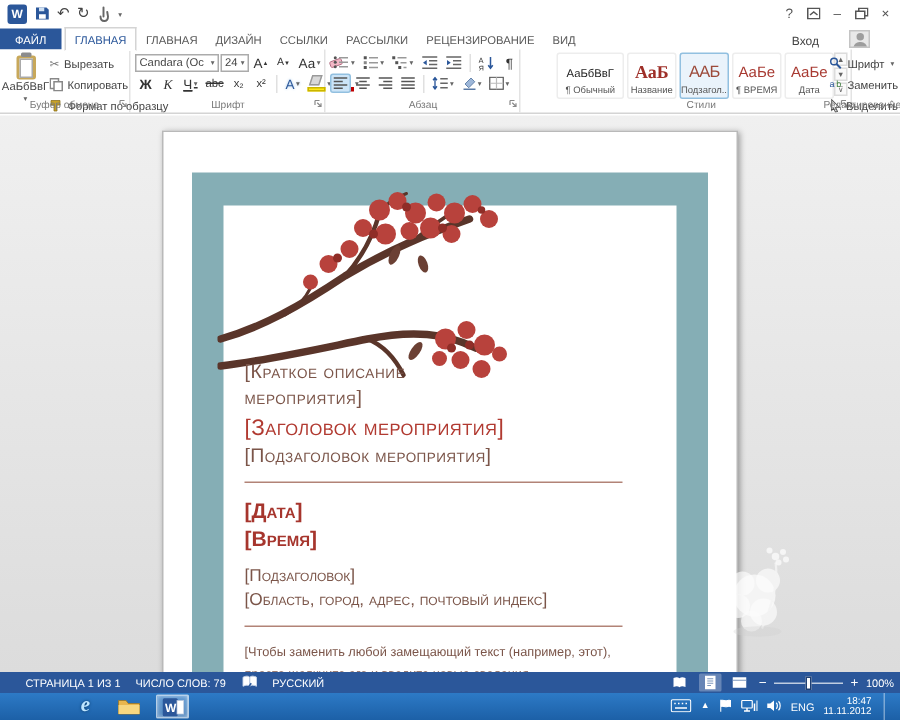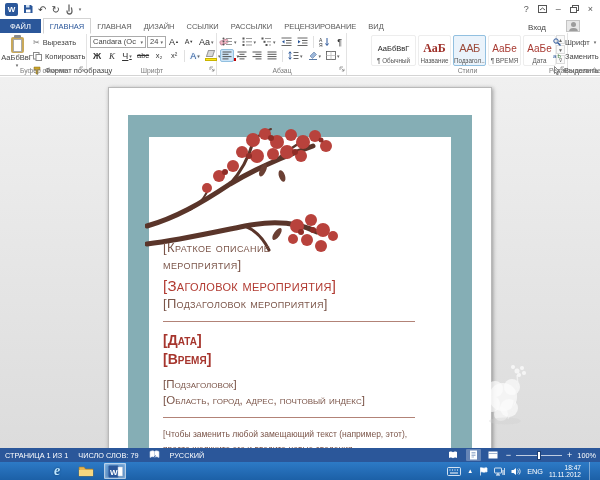--- a/index.html
+++ b/index.html
@@ -96,21 +96,21 @@
   .d-title{font-size:15px;line-height:19px;font-weight:normal;color:#b13a31;margin-top:3px;letter-spacing:.3px;white-space:nowrap}
   .d-sub{font-size:13px;line-height:17px;color:#7b5549;letter-spacing:.3px;white-space:nowrap}
   .rule{height:1px;background:#b28377;margin:9px 0}
   .d-dt{font-size:14px;line-height:19px;font-weight:bold;color:#a6352d}
   .d-loc{font-size:11.5px;line-height:15.5px;color:#7b5549;margin-top:6px;white-space:nowrap}
   .d-note{font-size:8.5px;line-height:14.5px;color:#7b5549;font-variant:normal;margin-top:4px}
   .wmark{position:absolute;left:478px;top:280px;opacity:.9}
 
   
   .statusbar{position:absolute;left:0;right:0;bottom:18px;height:14px;background:#2b579a;color:#fff;display:flex;align-items:center;font-size:7.3px}
-  .statusbar .sl{display:flex;align-items:center;gap:10px;padding-left:5px}
+  .statusbar .sl{display:flex;align-items:center;gap:10px;padding-left:17px}
   .statusbar .sr{margin-left:auto;display:flex;align-items:center;gap:5px;padding-right:4px}
   .vbtn{width:15px;height:12px;display:flex;align-items:center;justify-content:center;border-radius:1px}
   .vbtn.sel{background:rgba(255,255,255,.28)}
   .zoomtrack{width:46px;height:9px;position:relative}
   .zoomtrack .line{position:absolute;left:0;right:0;top:4px;height:1px;background:rgba(255,255,255,.7)}
   .zoomtrack .notch{position:absolute;left:50%;top:2px;width:1px;height:5px;background:rgba(255,255,255,.7)}
   .zoomtrack .thumb{position:absolute;left:50%;top:0;width:4px;height:9px;background:#fff;margin-left:-2px;border:1px solid #1d3f73}
   .zchar{font-size:9px;line-height:9px}
 
   

